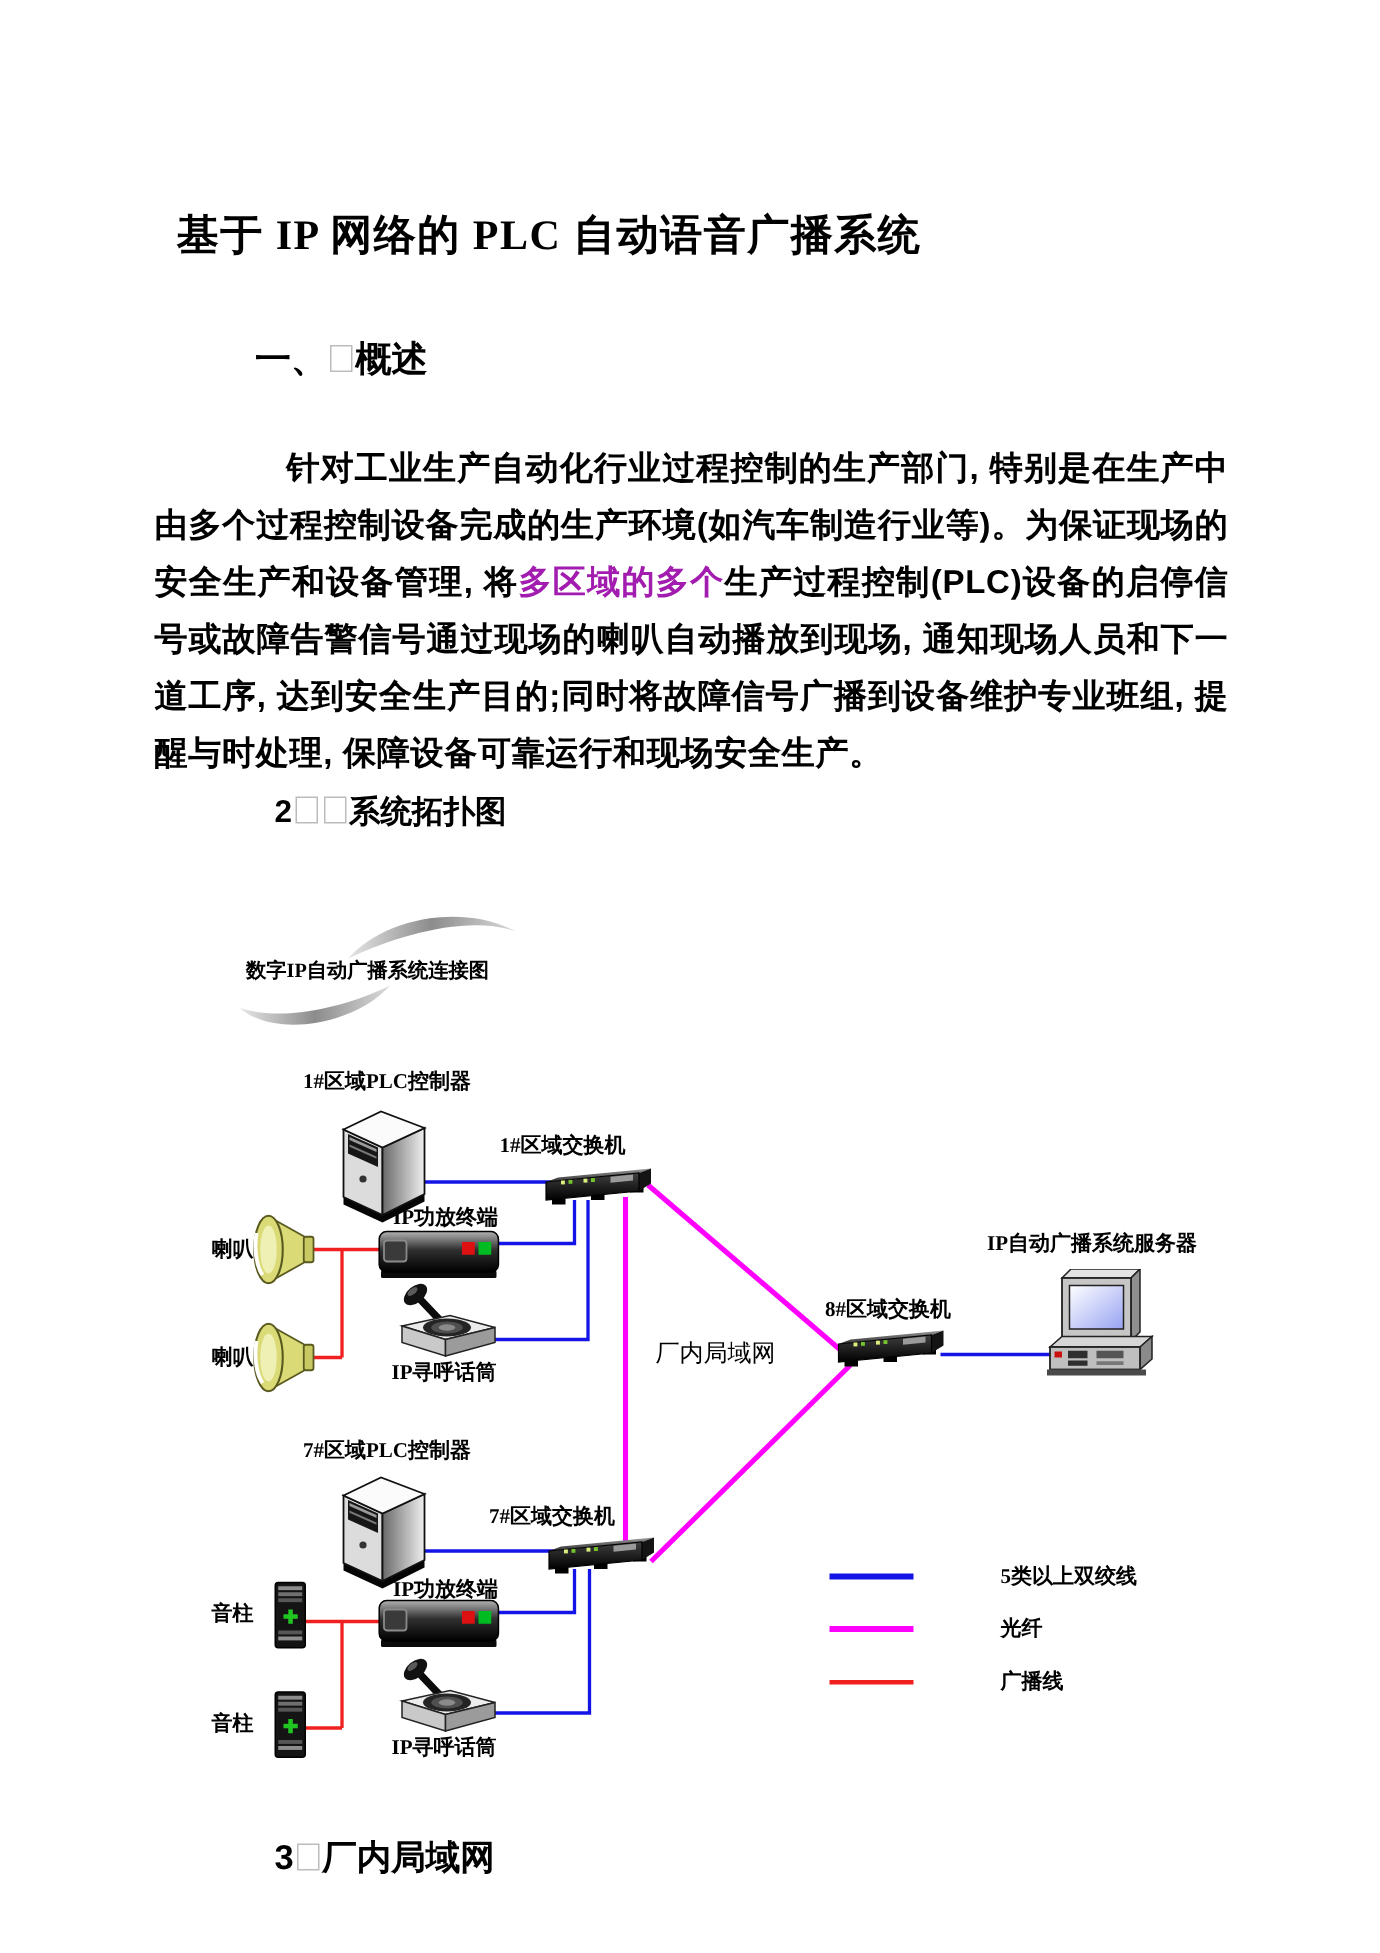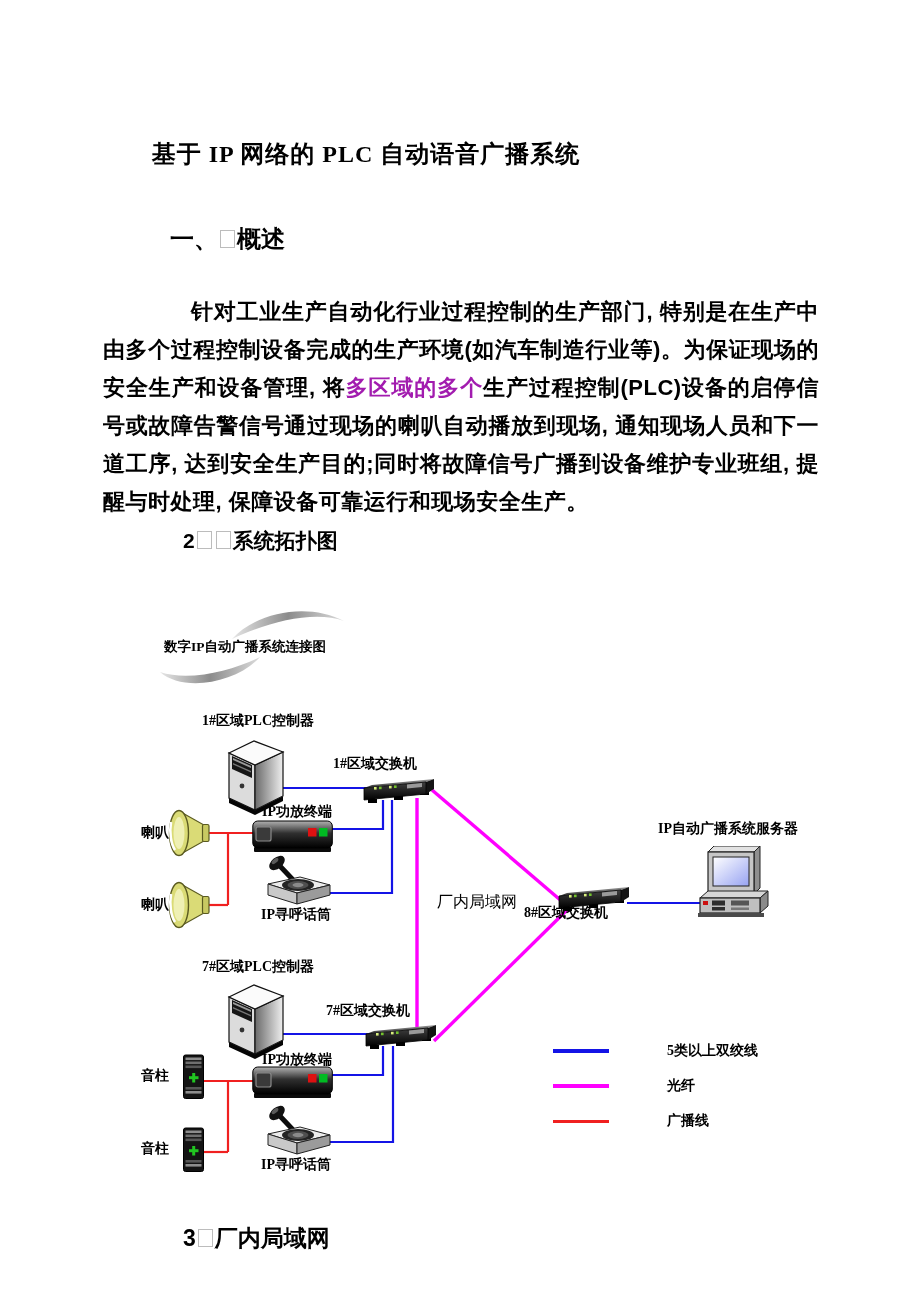--- a/index.html
+++ b/index.html
@@ -1,21 +1,21 @@
 <!DOCTYPE html>
 <html><head>
 <meta charset="utf-8">
 <style>
   html,body{margin:0;padding:0;background:#888;}
   #page{position:relative;width:920px;height:1302px;background:#ffffff;margin:0 auto;overflow:hidden;
         font-family:"Liberation Sans","DejaVu Sans",sans-serif;color:#000;}
   .abs{position:absolute;}
   #doc-title{top:138px;left:0;width:732px;text-align:center;
              font-family:"Liberation Serif","DejaVu Serif",serif;
-             font-weight:bold;font-size:24px;letter-spacing:1px;white-space:nowrap;}
+             font-weight:bold;font-size:28px;letter-spacing:1px;white-space:nowrap;}
   .h-sec{font-weight:bold;white-space:nowrap;}
   #sec1-heading{left:170px;top:223px;font-size:24px;}
   #sec2-heading{left:183px;top:527px;font-size:21px;}
   #sec3-heading{left:183px;top:1223px;font-size:23px;}
   .glyph-box{display:inline-block;width:13px;height:16px;border:1.5px solid #bcbcbc;
              margin:0 2px;vertical-align:-1px;}
   #overview-para{left:103px;top:293px;width:716px;font-size:22px;line-height:38px;
                  font-weight:600;text-align:justify;text-indent:88px;letter-spacing:0.5px;}
   .hl{color:#a21caf;}
   
@@ -112,21 +112,21 @@
       <div id="logo-text">数字IP自动广播系统连接图</div>
     </div>
 
     <div class="dlabel" style="left:202px;top:112px;text-align:center;">1#区域PLC控制器</div>
     <div class="dlabel" style="left:333px;top:155px;font-family:Liberation Serif, serif;">1#区域交换机</div>
     <div class="dlabel" style="left:262px;top:203px;">IP功放终端</div>
     <div class="dlabel" style="left:141px;top:224px;">喇叭</div>
     <div class="dlabel" style="left:141px;top:296px;">喇叭</div>
     <div class="dlabel" style="left:261px;top:306px;">IP寻呼话筒</div>
     <div class="dlabel" id="lan-label" style="left:437px;top:292px;">厂内局域网</div>
-    <div class="dlabel" style="left:524px;top:264px;margin-top:40px;">8#区域交换机</div>
+    <div class="dlabel" style="left:550px;top:264px;">8#区域交换机</div>
     <div class="dlabel" style="left:658px;top:220px;">IP自动广播系统服务器</div>
     <div class="dlabel" style="left:202px;top:358px;">7#区域PLC控制器</div>
     <div class="dlabel" style="left:326px;top:402px;">7#区域交换机</div>
     <div class="dlabel" style="left:262px;top:451px;">IP功放终端</div>
     <div class="dlabel" style="left:141px;top:467px;">音柱</div>
     <div class="dlabel" style="left:141px;top:540px;">音柱</div>
     <div class="dlabel" style="left:261px;top:556px;">IP寻呼话筒</div>
 
     <div class="dev" style="left:224px;top:136px;width:64px;height:80px;">
       <svg viewBox="0 0 64 80">

